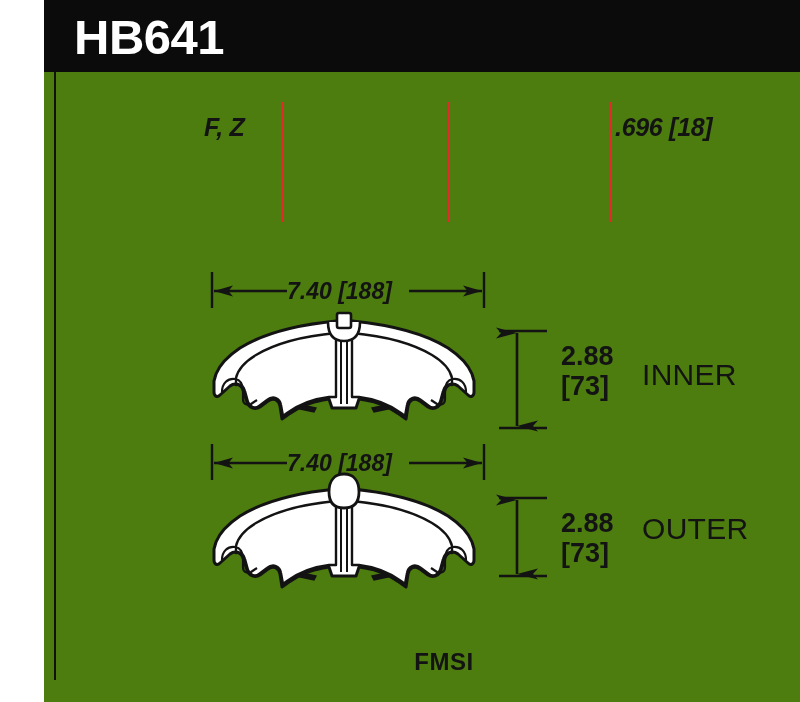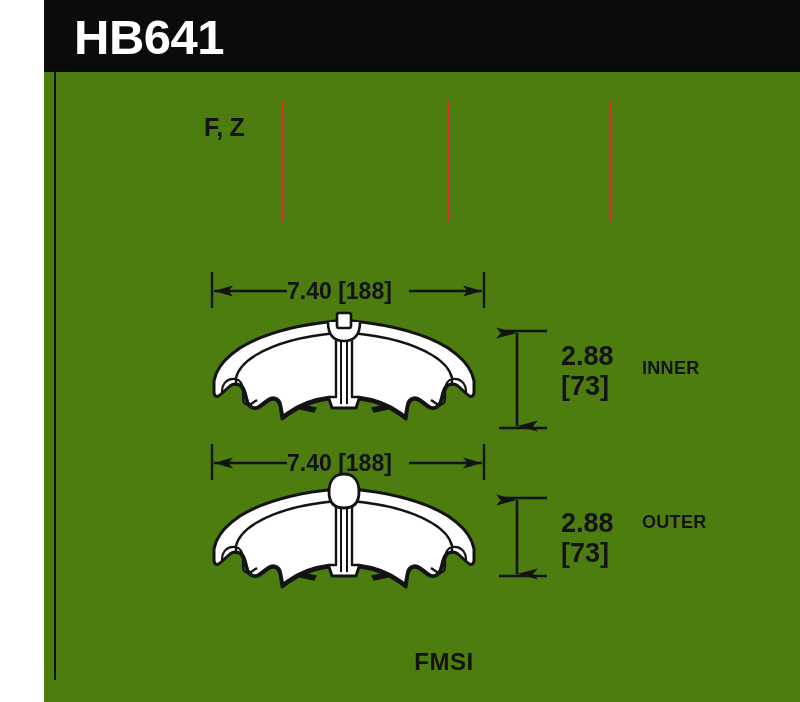--- a/index.html
+++ b/index.html
@@ -53,20 +53,21 @@
   }
 
   
   .spec-text {
     position: absolute;
     font-size: 25px;
     font-weight: bold;
     color: #131313;
     white-space: nowrap;
     letter-spacing: -0.3px;
+    font-style: italic;
   }
   #spec-compound { left: 160px; top: 113px; }
   #spec-fmsi    { left: 252px; top: 113px; }
   #spec-thick   { left: 571px; top: 113px; }
 
   .red-divider {
     position: absolute;
     width: 2px;
     background: #e12b2b;
   }
@@ -74,40 +75,41 @@
   #divider-2 { left: 403px; top: 102px; height: 120px; }
   #divider-3 { left: 566px; top: 102px; height: 120px; }
 
   
   .dim-width {
     position: absolute;
     font-size: 23px;
     font-weight: bold;
     color: #131313;
     white-space: nowrap;
+    font-style: italic;
   }
   #width-label-inner { left: 243px; top: 278px; }
   #width-label-outer { left: 243px; top: 450px; }
 
   .dim-height {
     position: absolute;
     font-size: 27px;
     font-weight: bold;
     color: #131313;
     text-align: left;
     white-space: nowrap;
     line-height: 30px;
   }
   #height-label-inner { left: 517px; top: 341px; }
   #height-label-outer { left: 517px; top: 508px; }
 
   .side-label {
     position: absolute;
-    font-size: 18px;
-    font-weight: bold;
+    font-size: 30px;
+    font-weight: normal;
     color: #131313;
     white-space: nowrap;
     letter-spacing: 0.3px;
   }
   #side-label-inner { left: 598px; top: 358px; }
   #side-label-outer { left: 598px; top: 512px; }
 
   #brand-label {
     position: absolute;
     left: 0;
@@ -139,20 +141,21 @@
   <div id="part-number">HB641</div>
 
   <div id="frame-left"></div>
 
   <div class="spec-text" id="spec-compound">F, Z</div>
   <div class="red-divider" id="divider-1"></div>
 
   <div class="red-divider" id="divider-2"></div>
 
   <div class="red-divider" id="divider-3"></div>
+  <div class="spec-text" id="spec-thick">.696 [18]</div>
 
   <div class="dim-width" id="width-label-inner">7.40 [188]</div>
 
   <div class="dim-height" id="height-label-inner">
     <div>2.88</div>
     <div>[73]</div>
   </div>
 
   <div class="side-label" id="side-label-inner">INNER</div>
 

